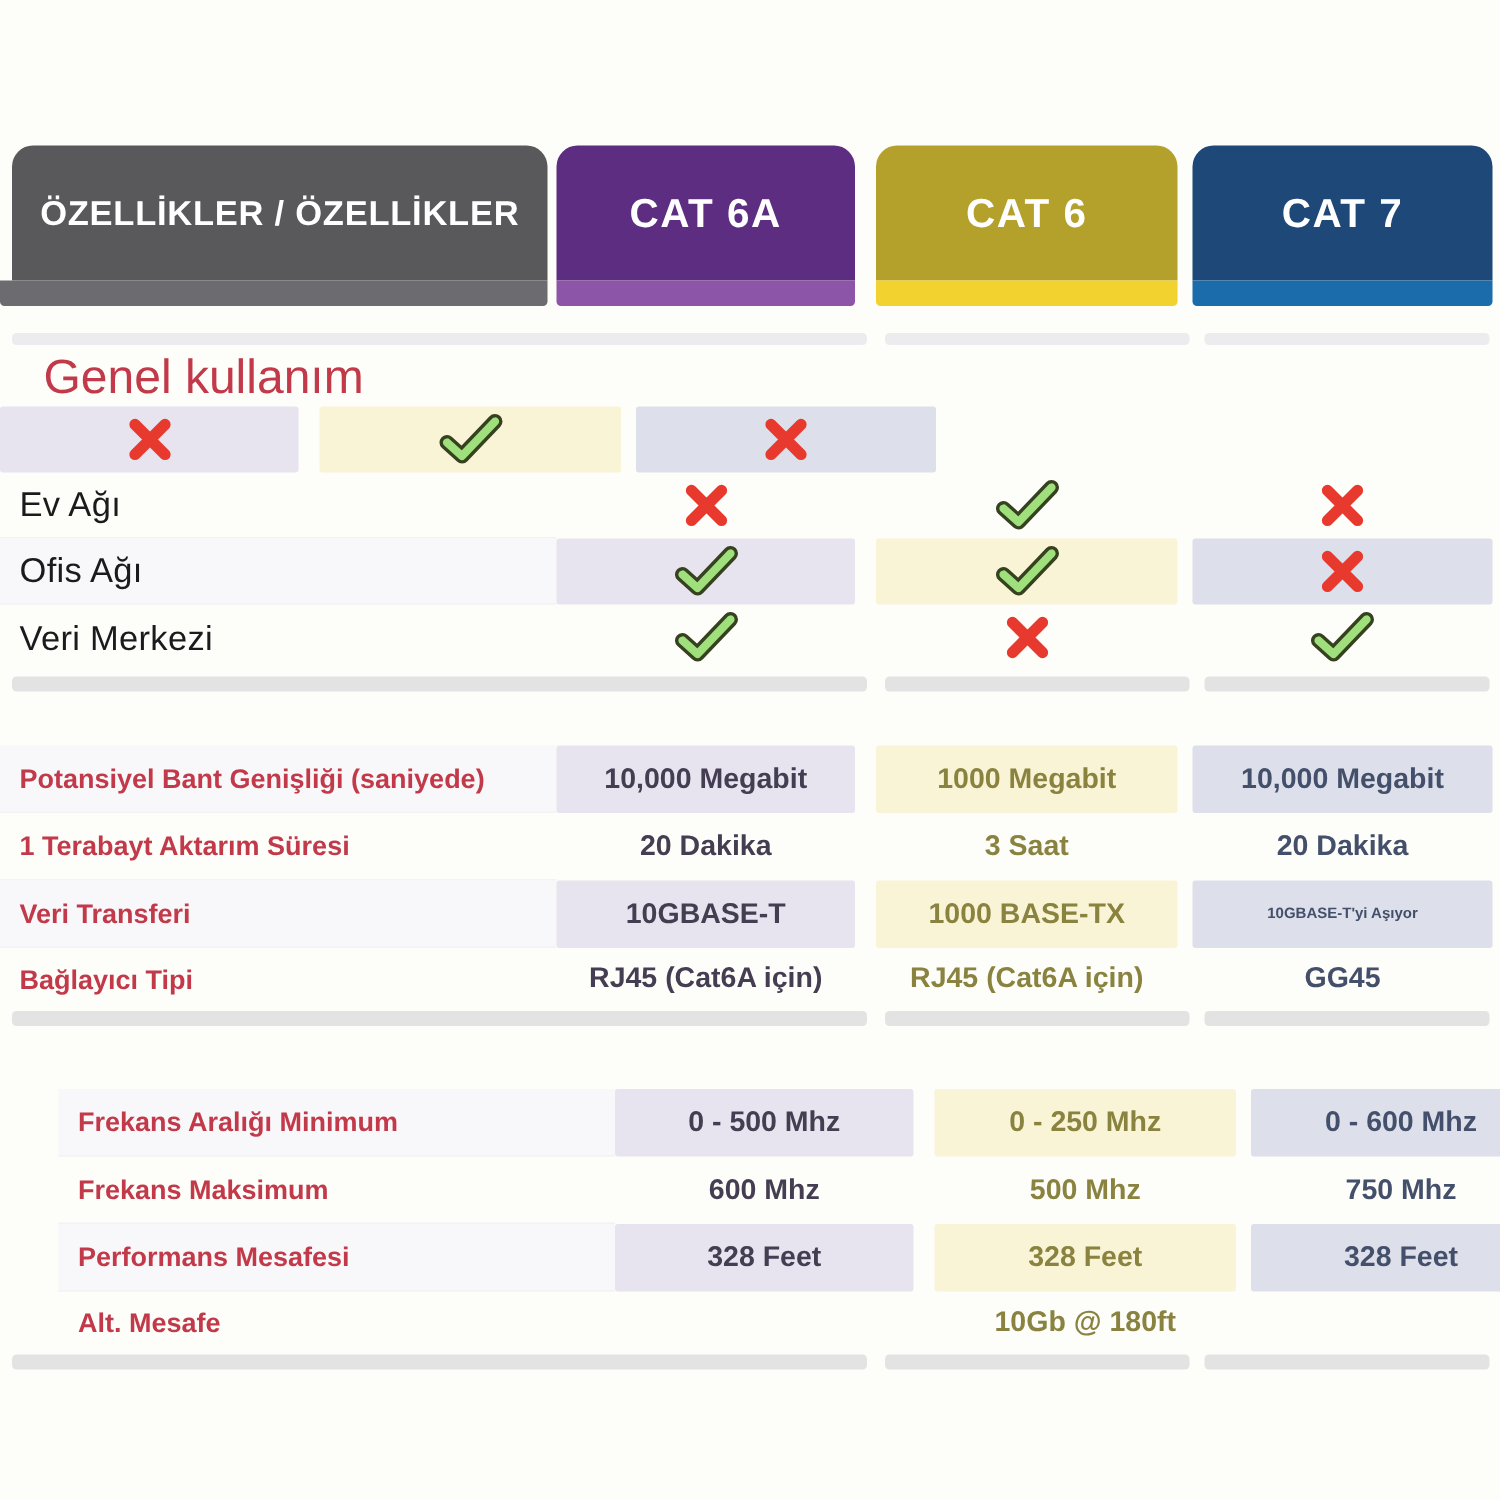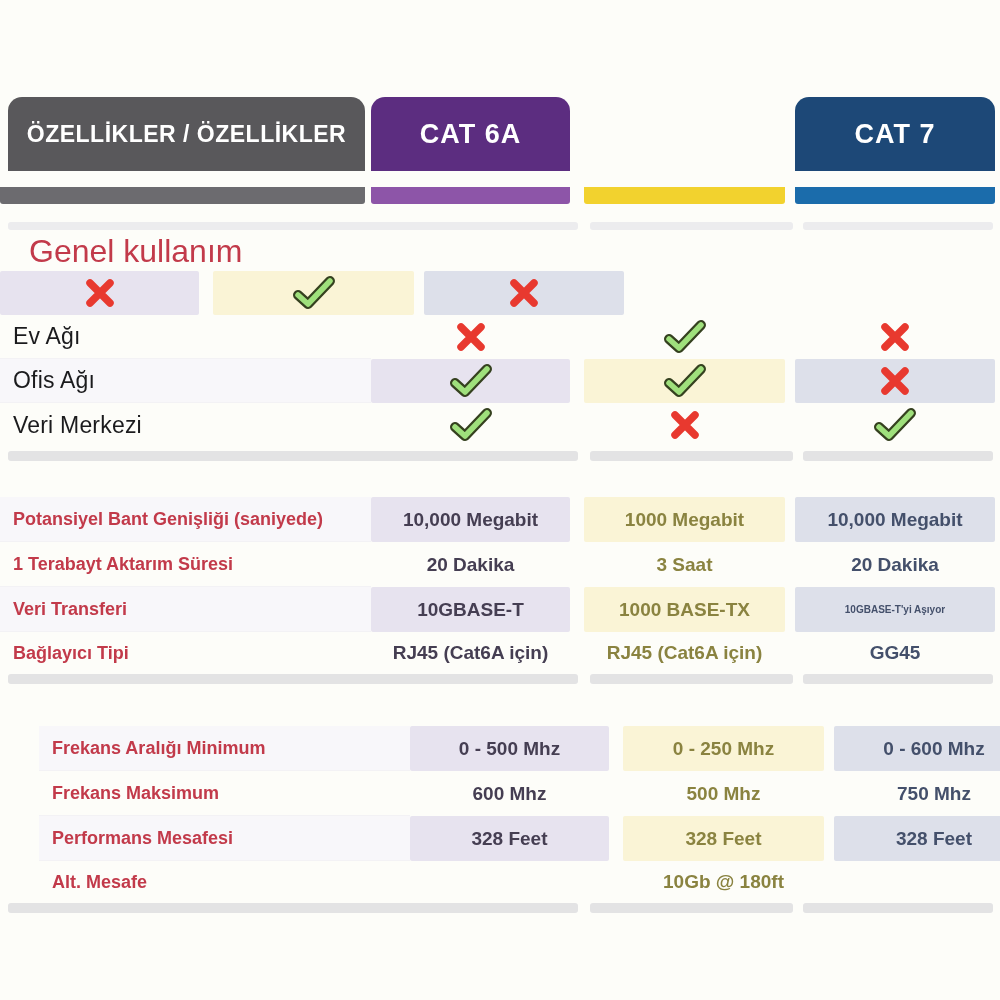--- a/index.html
+++ b/index.html
@@ -4,21 +4,21 @@
 <style>
   html,body{margin:0;padding:0;}
   .page{
     position:relative;
     width:1000px;height:1000px;
     background:#fdfdf9;
     font-family:"Liberation Sans",sans-serif;
     overflow:hidden;
   }
   
-  .tab{position:absolute;top:97px;height:74px;border-radius:14px 14px 0 0;
+  .tab{position:absolute;top:97px;height:90px;border-radius:14px 14px 0 0;
        display:flex;align-items:center;justify-content:center;color:#fff;font-weight:bold;}
   .tab-strip{position:absolute;top:187px;height:17px;border-radius:0 0 3px 3px;}
   .tab-features{left:8px;width:357px;background:var(--c-feat,#59585b);font-size:23px;letter-spacing:.5px;}
   .strip-features{left:0;width:365px;background:var(--c-feat-strip,#6c6b6f);}
   .tab-cat6a{left:371px;width:199px;background:var(--c1-tab,#5c2d80);font-size:27px;letter-spacing:1px;}
   .strip-cat6a{left:371px;width:199px;background:var(--c1-strip,#8d55a8);}
   .tab-cat6{left:584px;width:201px;background:var(--c2-tab,#b4a12b);font-size:27px;letter-spacing:1px;}
   .strip-cat6{left:584px;width:201px;background:var(--c2-strip,#f2d22e);}
   .tab-cat7{left:795px;width:200px;background:var(--c3-tab,#1d4877);font-size:27px;letter-spacing:1px;}
   .strip-cat7{left:795px;width:200px;background:var(--c3-strip,#1b6cab);}
@@ -69,20 +69,23 @@
   <div class="tab tab-features">
     <span>ÖZELLİKLER / ÖZELLİKLER</span>
   </div>
   <div class="tab-strip strip-features"></div>
 
   <div class="tab tab-cat6a">
     <span>CAT 6A</span>
   </div>
   <div class="tab-strip strip-cat6a"></div>
 
+  <div class="tab tab-cat6">
+    <span>CAT 6</span>
+  </div>
   <div class="tab-strip strip-cat6"></div>
 
   <div class="tab tab-cat7">
     <span>CAT 7</span>
   </div>
   <div class="tab-strip strip-cat7"></div>
 
   <div class="sep sep-top">
     <div class="seg seg-a"></div>
     <div class="seg seg-b"></div>

